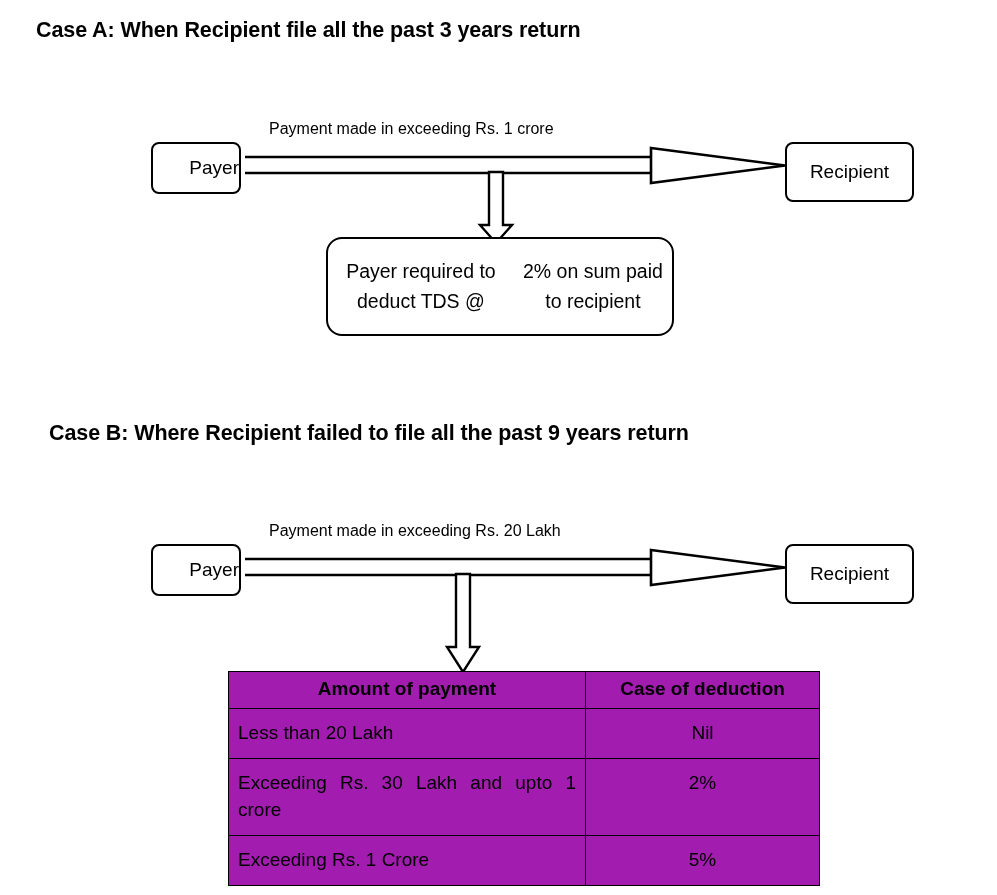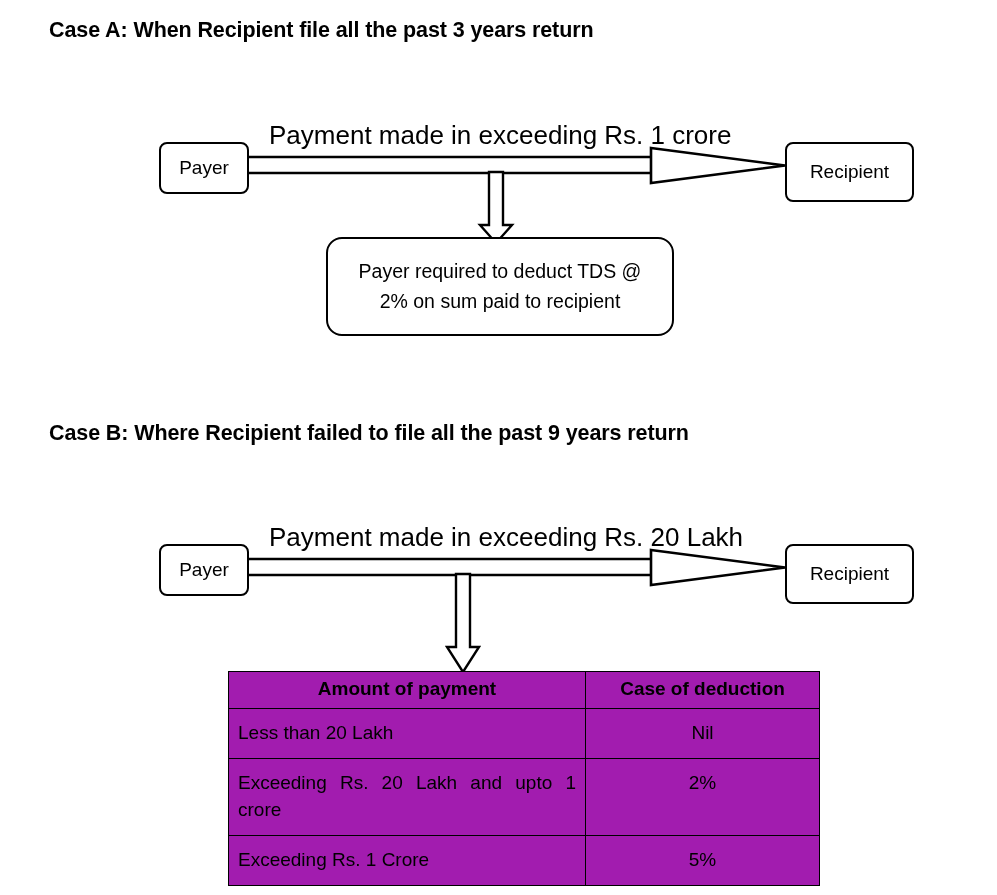--- a/index.html
+++ b/index.html
@@ -16,21 +16,21 @@
     overflow: hidden;
   }
   .case-title {
     position: absolute;
     font-size: 21.5px;
     font-weight: bold;
     letter-spacing: -0.1px;
     white-space: nowrap;
     color: #000;
   }
-  #case-a-title { left: 49px; top: 18px; }
+  #case-a-title { left: 36px; top: 18px; }
   #case-b-title { left: 49px; top: 421px; }
 
   .diagram {
     position: absolute;
     left: 0;
     width: 997px;
   }
   #diagram-a { top: 110px; height: 250px; }
   #diagram-b { top: 512px; height: 330px; }
 
@@ -46,38 +46,38 @@
     border: 2px solid #000;
     border-radius: 8px;
     background: #fff;
     display: flex;
     align-items: center;
     justify-content: center;
     font-size: 19px;
     color: #000;
     box-sizing: border-box;
   }
-  .payer-box { left: 159px; width: 90px; height: 52px; }
+  .payer-box { left: 151px; width: 90px; height: 52px; justify-content: flex-end; }
   .recipient-box { left: 785px; width: 129px; height: 60px; }
 
   .flow-label {
     position: absolute;
-    font-size: 26px;
+    font-size: 16px;
     white-space: nowrap;
     color: #000;
   }
 
   .rounded-note {
     position: absolute;
     border: 2px solid #000;
     border-radius: 16px;
     background: #fff;
     box-sizing: border-box;
     display: flex;
-    flex-direction: column;
+    flex-direction: row;
     align-items: center;
     justify-content: center;
     text-align: center;
     font-size: 19.5px;
     line-height: 1.5;
     color: #000;
   }
 
   
   .rate-table {
@@ -178,21 +178,21 @@
       <th class="col-amount">Amount of payment</th>
       <th class="col-rate">Case of deduction</th>
     </tr>
   </thead>
   <tbody>
     <tr>
       <td class="cell-amount">Less than 20 Lakh</td>
       <td class="cell-rate">Nil</td>
     </tr>
     <tr>
-      <td class="cell-amount justify">Exceeding Rs. 20 Lakh and upto 1 crore</td>
+      <td class="cell-amount justify">Exceeding Rs. 30 Lakh and upto 1 crore</td>
       <td class="cell-rate">2%</td>
     </tr>
     <tr>
       <td class="cell-amount">Exceeding Rs. 1 Crore</td>
       <td class="cell-rate">5%</td>
     </tr>
   </tbody>
 </table>
 
 </body></html>

